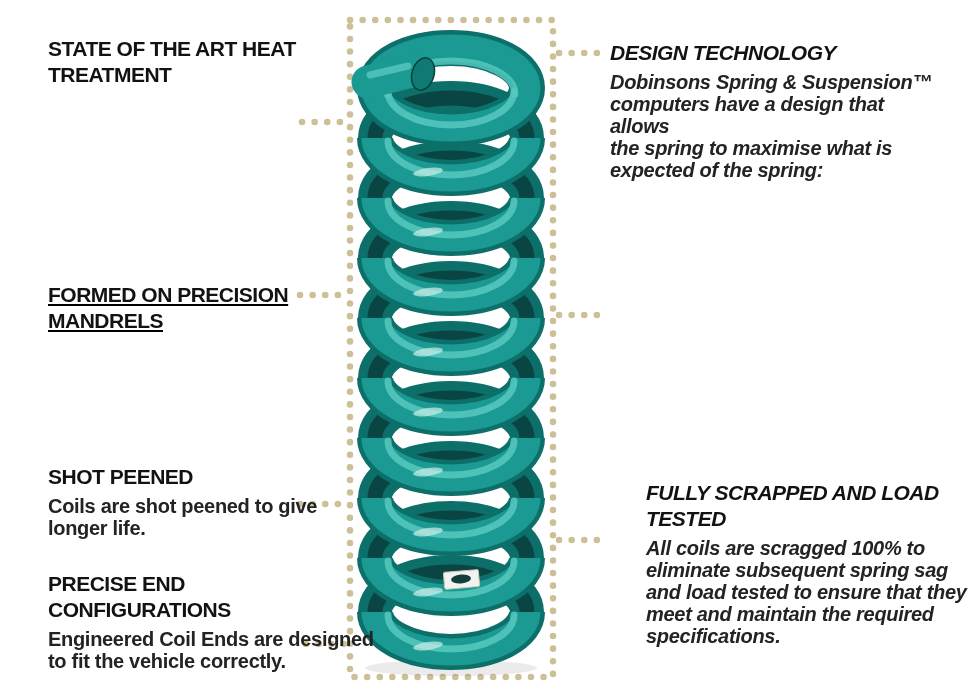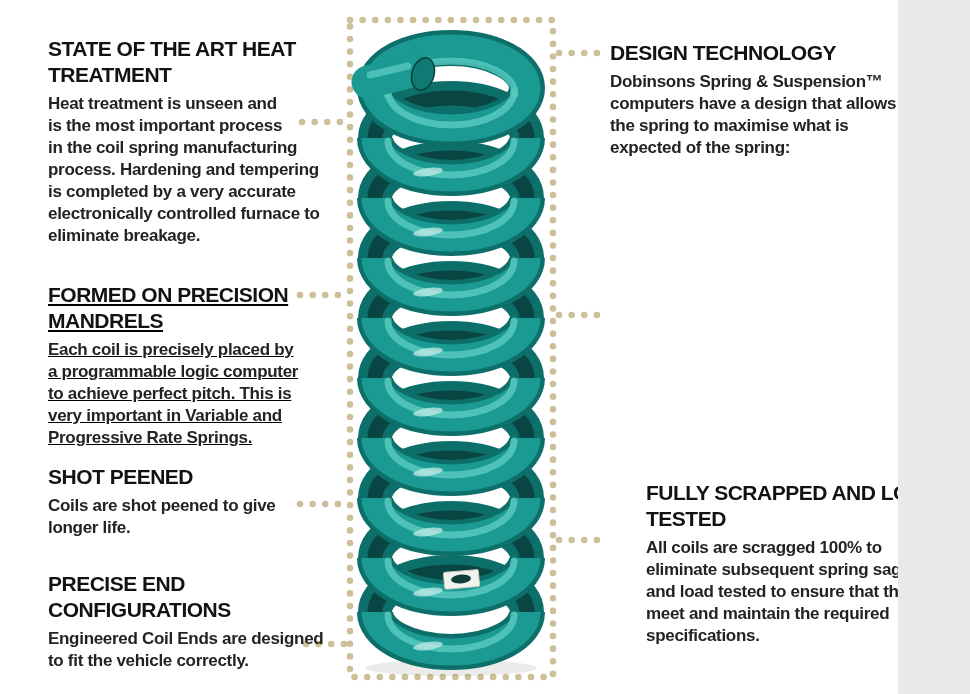--- a/index.html
+++ b/index.html
@@ -1,50 +1,50 @@
 <!DOCTYPE html>
 <html style="--bg: #ffffff; --heading: #121212; --body: #232323; --dot: #cdc098; --sp-main: #1a9a92; --sp-edge: #0d6f69; --sp-deep: #09403d; --sp-face: #0e7a73; --sp-hi: #58c9c0; --sp-glint: #cdeeea;"><head>
 <meta charset="utf-8">
 <style>
   html,body{margin:0;padding:0;background:#e9e9e9;}
   .canvas{
     position:relative;
-    width:898px;height:694px;
+    width:970px;height:694px;
     background:var(--bg,#ffffff);
     overflow:hidden;
     font-family:"Liberation Sans", sans-serif;
   }
   .feature{position:absolute;}
   .feature h2{
     margin:0;
     font-size:21px;line-height:26px;
     font-weight:700;letter-spacing:-0.5px;
     color:var(--heading,#111);
     white-space:pre-line;
   }
   .feature p{
     margin:5px 0 0 0;
-    font-size:17px;line-height:22px;
+    font-size:20px;line-height:22px;
     font-weight:600;letter-spacing:-0.3px;
     color:var(--body,#222);
     white-space:pre-line;
   }
   .feature ul{
     margin:2px 0 0 0;padding:0;list-style:none;
     font-size:17px;line-height:22px;font-weight:600;letter-spacing:-0.3px;
     color:var(--body,#222);
   }
   .feature li{position:relative;padding-left:18px;}
   .feature li::before{
     content:"\00B7";
     position:absolute;left:3px;top:0;
     font-weight:700;
   }
   .col-left{width:330px;}
-  .col-right{width:335px;}
+  .col-right{width:335px;font-style:italic;}
   #guides,#spring{position:absolute;pointer-events:none;}
   #guides{left:0;top:0;}
   #spring{left:350px;top:20px;}
 </style>
 </head>
 <body>
 
 <div class="canvas">
 
   <svg id="guides" width="970" height="694" viewBox="0 0 970 694">
@@ -123,37 +123,25 @@
       <path d="M 25 592 A 76 40 0 0 0 177 592" fill="none" stroke="var(--sp-main)" stroke-width="27"></path>
       <path d="M 38 595 A 63 34 0 0 0 164 595" fill="none" stroke="var(--sp-hi)" stroke-width="7" stroke-linecap="round" opacity="0.85"></path>
       <ellipse cx="78" cy="626" rx="15" ry="4" fill="var(--sp-glint)" opacity="0.7" transform="rotate(-8 78 626)"></ellipse>
       <rect x="94" y="551" width="35" height="17" rx="2" fill="#f3f3ee" stroke="#c8c8bf" stroke-width="1" transform="rotate(-5 111 559)"></rect>
       <ellipse cx="111" cy="559" rx="10" ry="4.5" fill="#123f3c" transform="rotate(-5 111 559)"></ellipse>
     </svg>
 
   <section class="feature col-left" style="left:48px;top:36px;">
     <h2>STATE OF THE ART HEAT
 TREATMENT</h2>
-    <p>Heat treatment is unseen and
-is the most important process
-in the coil spring manufacturing
-process.  Hardening and tempering
-is completed by a very accurate
-electronically controlled furnace to
-eliminate breakage.</p>
   </section>
 
   <section class="feature col-left" style="left:48px;top:282px;text-decoration:underline;">
     <h2>FORMED ON PRECISION
 MANDRELS</h2>
-    <p>Each coil is precisely placed by
-a programmable logic computer
-to achieve perfect pitch.  This is
-very important in Variable and
-Progressive Rate Springs.</p>
   </section>
 
   <section class="feature col-left" style="left:48px;top:464px;">
     <h2>SHOT PEENED</h2>
     <p>Coils are shot peened to give
 longer life.</p>
   </section>
 
   <section class="feature col-left" style="left:48px;top:571px;">
     <h2>PRECISE END

